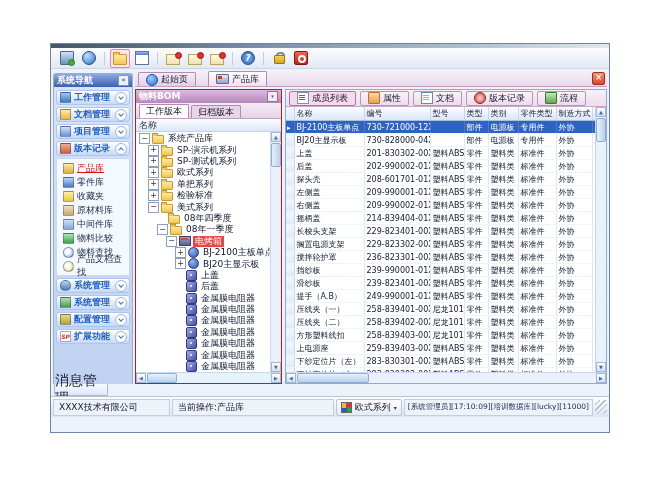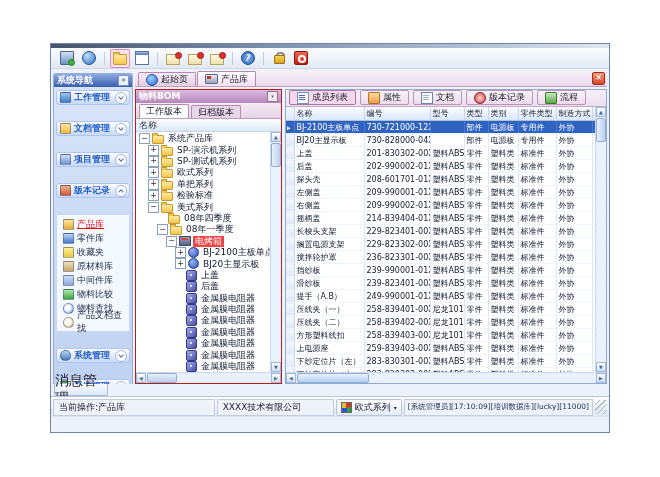--- a/index.html
+++ b/index.html
@@ -31,21 +31,21 @@
   .i-lock::after{content:'';position:absolute;bottom:0;left:1px;width:9px;height:7px;background:linear-gradient(#f7d34c,#d9a41f);border:1px solid #9a741a;border-radius:1px;}
   .i-lock::before{content:'';position:absolute;top:0;left:3px;width:5px;height:5px;border:2px solid #8a8a8a;border-bottom:none;border-radius:4px 4px 0 0;}
   .i-exit{background:linear-gradient(#ef6a50,#c41e12);border:1px solid #8f150c;border-radius:2px;}
   .i-exit::after{content:'';position:absolute;left:3px;top:3px;width:4px;height:4px;border:2px solid #fff;border-radius:50%;}
   
   .content{flex:none;height:315px;display:flex;gap:2px;padding:0 2px;min-height:0;}
   
   .sidebar{width:78px;flex:none;margin-top:4px;display:flex;flex-direction:column;background:linear-gradient(#d8e4f8,#bfd2f1);border:1px solid #96aed6;border-bottom:none;border-radius:3px 3px 0 0;}
   .sb-header{height:13px;flex:none;display:flex;align-items:center;justify-content:space-between;padding:0 3px;background:linear-gradient(#8fa9e2,#3b5fae);color:#fff;font-weight:bold;border-radius:2px 2px 0 0;}
   .sb-collapse{width:9px;height:9px;background:#eef3fb;border:1px solid #7a94c4;color:#3b5fae;font-size:7px;line-height:8px;text-align:center;border-radius:1px;}
-  .sb-body{flex:1;padding:3px 2px;display:flex;flex-direction:column;gap:16px;overflow:hidden;}
+  .sb-body{flex:1;padding:3px 2px;display:flex;flex-direction:column;gap:2px;overflow:hidden;}
   .sb-group{height:13px;flex:none;display:flex;align-items:center;gap:3px;padding:0 2px 0 3px;border:1px solid #aec6ee;border-radius:3px;background:linear-gradient(#ffffff,#c6d9f7);color:#215dc6;font-weight:bold;}
   .glbl{flex:1;overflow:hidden;white-space:nowrap;}
   .gico{width:9px;height:9px;flex:none;border-radius:1px;border:1px solid rgba(40,60,110,.45);}
   .work-icon{background:linear-gradient(#9ec8f0,#3f7cc4);}
   .docs-icon{background:linear-gradient(#ffe9a0,#f0b63e);}
   .project-icon{background:linear-gradient(#cfe0f8,#6e92d4);}
   .product-icon{background:linear-gradient(#f0b090,#cf5c34);}
   .process-icon{background:linear-gradient(#b8d8f0,#4a7ab8);border-radius:50%;}
   .system-icon{background:linear-gradient(#b0e0b0,#48a048);}
   .config-icon{background:linear-gradient(#e8dc90,#b8a428);}
@@ -62,21 +62,21 @@
   .product-lib-icon{background:linear-gradient(#ffe9a0,#e8a838);}
   .part-lib-icon{background:linear-gradient(#bcd4f4,#4a7ac8);}
   .favorites-icon{background:linear-gradient(#fff0a0,#e8c838);}
   .material-lib-icon{background:linear-gradient(#f0e0c0,#c8a868);}
   .middleware-lib-icon{background:linear-gradient(#d0e0f8,#88a8d8);}
   .compare-icon{background:linear-gradient(#b0e8b0,#40a040);}
   .search-icon{background:radial-gradient(circle at 40% 40%,#fff 30%,#bcd4f4 60%,#3a6ab8);border-radius:50%;}
   .doc-search-icon{background:radial-gradient(circle at 40% 40%,#fff 30%,#f4e4bc 60%,#b89038);border-radius:50%;}
   
   .main{flex:1;display:flex;flex-direction:column;min-width:0;padding-top:2px;}
-  .doctabs{height:15px;flex:none;display:flex;align-items:flex-end;gap:1px;background:linear-gradient(#f7f0f8,#ead9ec);border-bottom:1px solid #c59cc5;position:relative;padding-left:3px;}
+  .doctabs{height:15px;flex:none;display:flex;align-items:flex-end;gap:12px;background:linear-gradient(#f7f0f8,#ead9ec);border-bottom:1px solid #c59cc5;position:relative;padding-left:3px;}
   .dtab{height:13px;display:flex;align-items:center;gap:3px;padding:0 7px;border:1px solid #b48ab4;border-bottom:none;border-radius:2px 2px 0 0;background:linear-gradient(#f6ecf6,#e4cfe4);}
   .dtab.active{background:linear-gradient(#ffffff,#f3dfef);height:14px;}
   .dico{position:relative;display:inline-block;flex:none;}
   .start-page-icon{width:10px;height:10px;border-radius:50%;background:radial-gradient(circle at 35% 30%,#9fd0ff,#2e6fd0);border:1px solid #1d4ea0;}
   .product-library-icon{width:11px;height:8px;background:linear-gradient(#e6e9f2,#9aa6c0);border:1px solid #5a6a8a;border-radius:1px;}
   .product-library-icon::after{content:'';position:absolute;left:1px;top:1px;width:4px;height:3px;background:#c23a2a;}
   .closeX{position:absolute;right:2px;top:1px;width:11px;height:11px;background:linear-gradient(#f09a7a,#d8442a);border:1px solid #a03018;border-radius:2px;color:#fff;font-size:8px;line-height:10px;text-align:center;font-weight:bold;}
   .panels{flex:1;display:flex;gap:3px;padding-top:2px;min-height:0;}
   
   .bom{width:145px;flex:none;display:flex;flex-direction:column;border:1px solid #b91c1c;background:#fff;min-height:0;}
@@ -96,21 +96,21 @@
   .t-folder-icon::before{content:'';position:absolute;top:-3px;left:-1px;width:4px;height:2px;background:#f3c74f;border:1px solid #c49a34;border-bottom:none;}
   .oven-icon{width:10px;height:8px;background:linear-gradient(#9aa4c4,#5a6488);border:1px solid #3a4468;}
   .oven-icon::after{content:'';position:absolute;left:1px;top:1px;width:7px;height:2px;background:#d04a3a;}
   .assembly-icon{width:9px;height:9px;border-radius:50%;background:radial-gradient(circle at 35% 30%,#9ab4f0,#2c52b8);border:1px solid #1a3a90;}
   .part-icon{width:9px;height:9px;border-radius:2px;background:linear-gradient(135deg,#a0a8e8,#4a50a8);border:1px solid #303a80;}
   .part-icon::after{content:'';position:absolute;left:3px;top:3px;width:2px;height:2px;background:#fff;border-radius:50%;}
   .tlbl{padding:0 2px;color:#101a30;}
   .trow.selected .tlbl{background:#ef4444;color:#fff;}
   
   .member{flex:1;display:flex;flex-direction:column;border:1px solid #93a9cf;background:#fff;min-width:0;min-height:0;}
-  .mtabs{height:16px;flex:none;display:flex;gap:4px;background:linear-gradient(#f7f0f8,#eadfef);border-bottom:1px solid #c9a8c9;padding-left:3px;}
+  .mtabs{height:16px;flex:none;display:flex;align-items:center;gap:4px;background:linear-gradient(#f7f0f8,#eadfef);border-bottom:1px solid #c9a8c9;padding-left:3px;}
   .mtab{height:13px;display:flex;align-items:center;gap:3px;padding:0 7px;border:1px solid #b795b7;border-radius:2px;background:linear-gradient(#fbf3fa,#eedbeb);}
   .mtab.active{background:#f6d9ec;border-color:#a577a5;}
   .mico{position:relative;display:inline-block;width:10px;height:10px;flex:none;}
   .member-list-icon{background:#fff;border:1px solid #7a8fc0;}
   .member-list-icon::after{content:'';position:absolute;left:1px;top:2px;width:6px;height:1px;background:#4a66b0;box-shadow:0 2px 0 #4a66b0,0 4px 0 #4a66b0;}
   .property-icon{background:linear-gradient(#ffd9a0,#e8a24a);border:1px solid #b0722a;border-radius:1px;}
   .document-icon{background:#fff;border:1px solid #6a84b8;}
   .document-icon::after{content:'';position:absolute;left:1px;top:2px;width:6px;height:1px;background:#9ab0cc;box-shadow:0 2px 0 #9ab0cc,0 4px 0 #9ab0cc;}
   .version-history-icon{background:radial-gradient(#ffd0d0,#d04040);border:1px solid #8a2020;border-radius:50%;}
   .workflow-icon{background:linear-gradient(#c8e8c0,#5aa84a);border:1px solid #3a7a2a;border-radius:1px;}
@@ -722,22 +722,22 @@
               <span class="sarrow">▶</span>
             </div>
           </div>
         </div>
       </div>
     </div>
     <div class="msgrow">
       <span class="msgtab">消息管理</span>
     </div>
     <div class="statusbar">
+      <span class="scell company">XXXX技术有限公司</span>
       <span class="scell op">当前操作:产品库</span>
-      <span class="scell company">XXXX技术有限公司</span>
       <span class="stylebtn">
         <i class="theme-palette-icon"></i>
         <span>欧式系列</span>
         <span class="caret">▾</span>
       </span>
       <span class="scell session">[系统管理员][17:10:09][培训数据库][lucky][11000]</span>
       <span class="grip"></span>
     </div>
   </div>
 </div>

